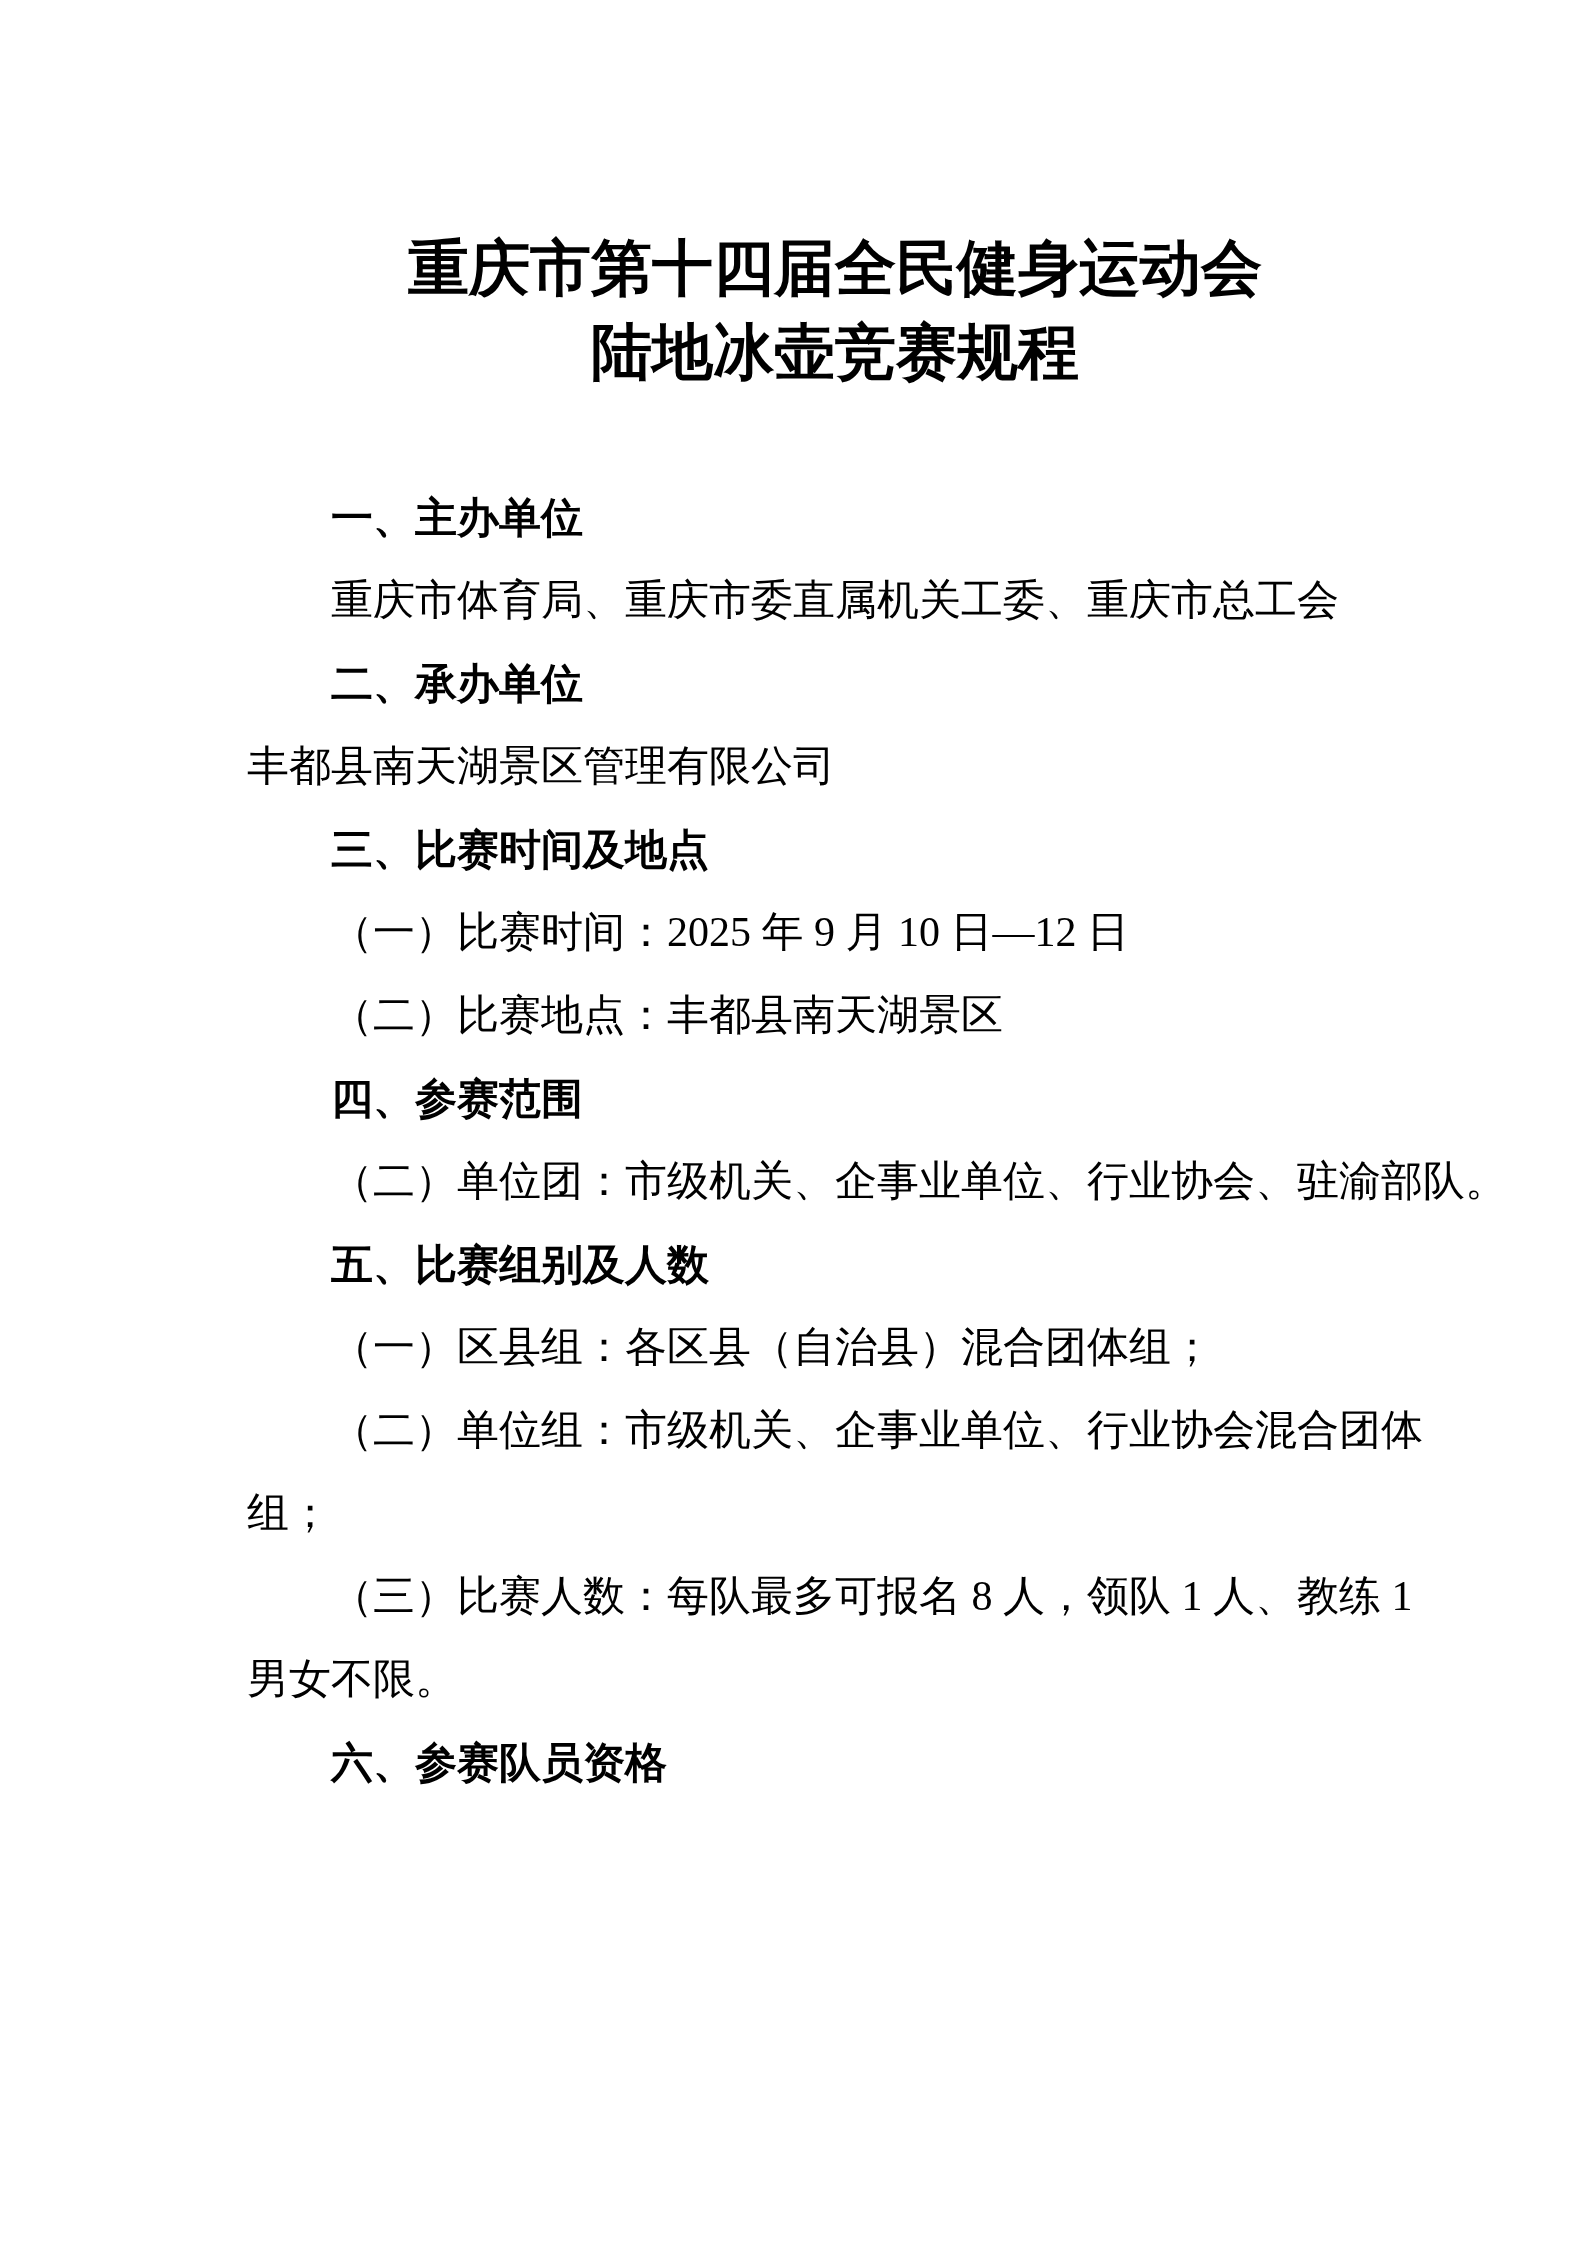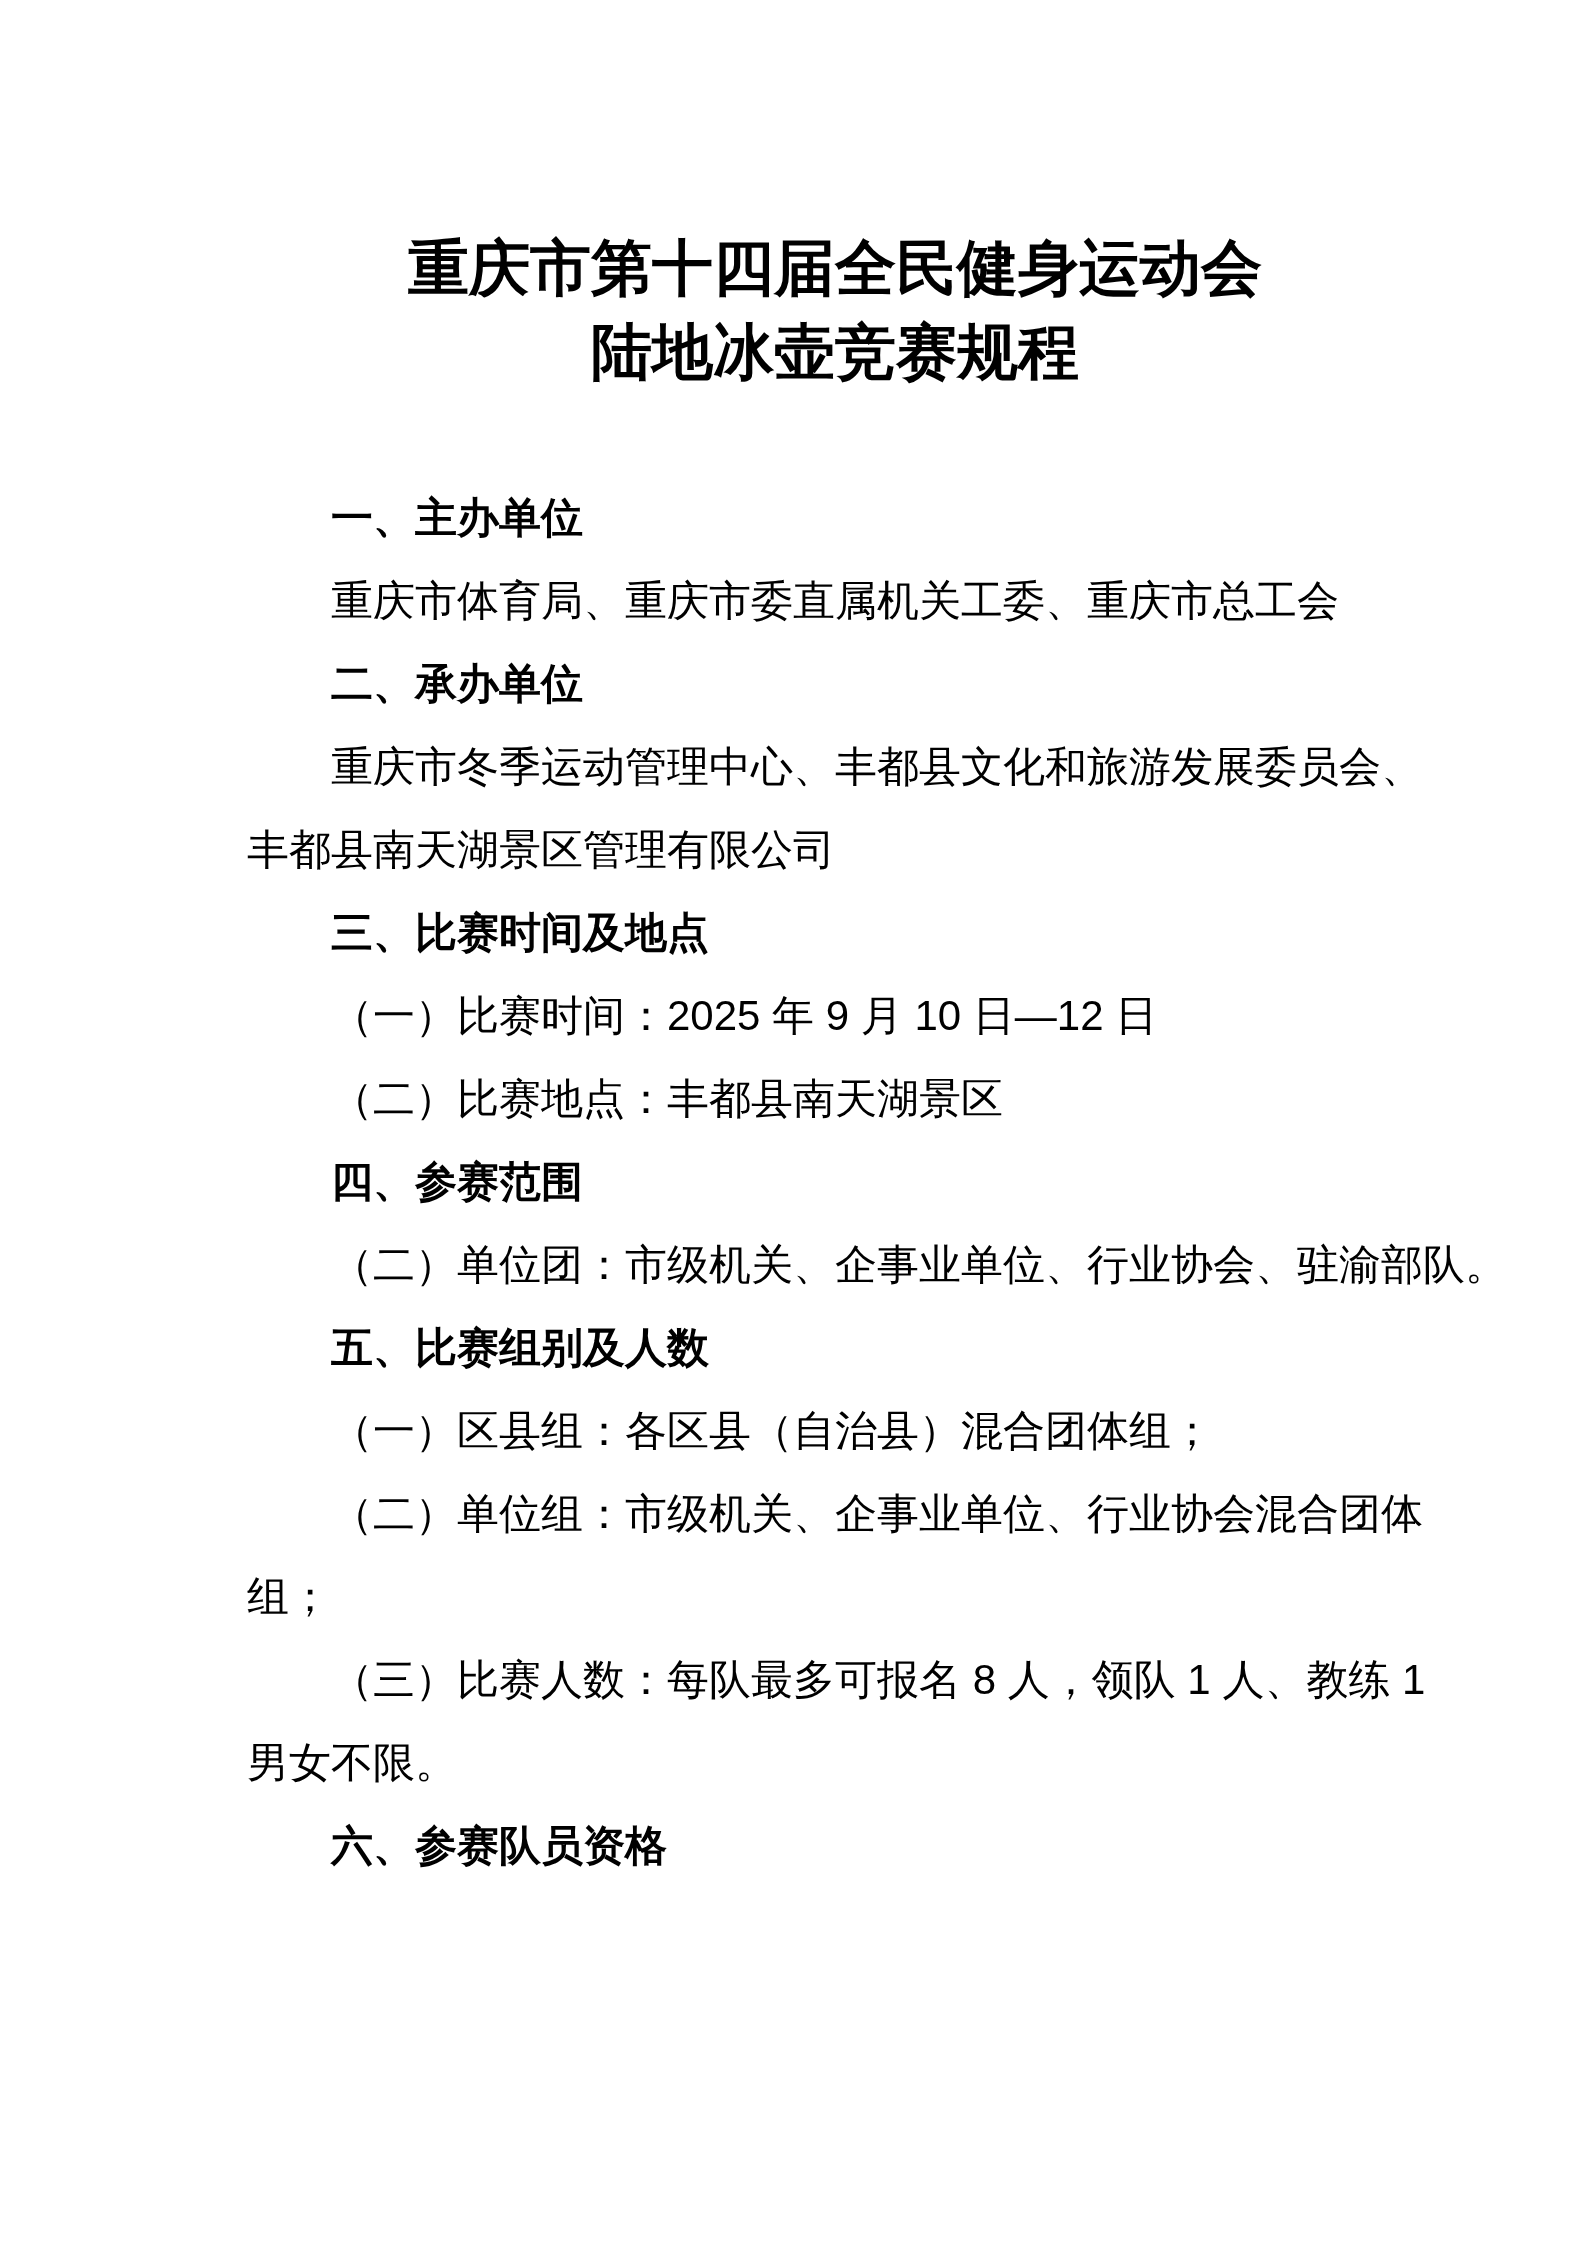--- a/index.html
+++ b/index.html
@@ -37,21 +37,21 @@
     white-space: nowrap;
   }
   .body-lines {
     margin-top: 81px;
   }
   .line {
     height: 83px;
     line-height: 83px;
     font-size: 42px;
     white-space: nowrap;
-    font-family: Liberation Sans, sans-serif;
+    font-family: Liberation Serif, serif;
     font-weight: normal;
   }
   .line.heading {
     font-family: "Liberation Sans", "DejaVu Sans", sans-serif;
     font-weight: bold;
   }
   .line.indent {
     padding-left: 84px; 
   }
   .page-number {
@@ -71,21 +71,20 @@
 <div class="page">
   <div class="content">
     <h1 class="doc-title">
       <span class="title-line">重庆市第十四届全民健身运动会</span>
       <span class="title-line">陆地冰壶竞赛规程</span>
     </h1>
     <div class="body-lines" id="body-lines">
         <div class="line heading indent">一、主办单位</div>
         <div class="line body indent">重庆市体育局、重庆市委直属机关工委、重庆市总工会</div>
         <div class="line heading indent">二、承办单位</div>
-        <div class="line body indent">重庆市冬季运动管理中心、丰都县文化和旅游发展委员会、</div>
         <div class="line body">丰都县南天湖景区管理有限公司</div>
         <div class="line heading indent">三、比赛时间及地点</div>
         <div class="line body indent">（一）比赛时间：2025 年 9 月 10 日—12 日</div>
         <div class="line body indent">（二）比赛地点：丰都县南天湖景区</div>
         <div class="line heading indent">四、参赛范围</div>
         <div class="line body indent">（二）单位团：市级机关、企事业单位、行业协会、驻渝部队。</div>
         <div class="line heading indent">五、比赛组别及人数</div>
         <div class="line body indent">（一）区县组：各区县（自治县）混合团体组；</div>
         <div class="line body indent">（二）单位组：市级机关、企事业单位、行业协会混合团体</div>
         <div class="line body">组；</div>

